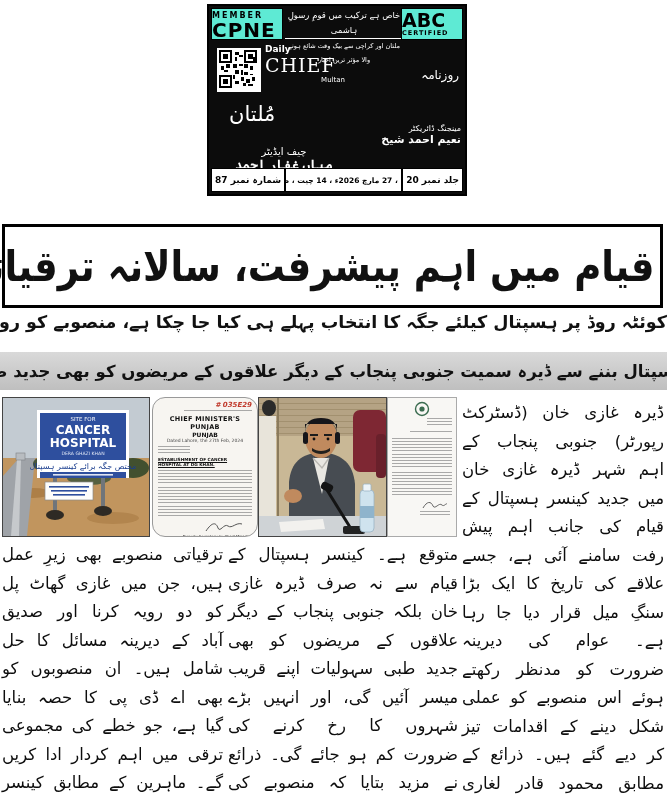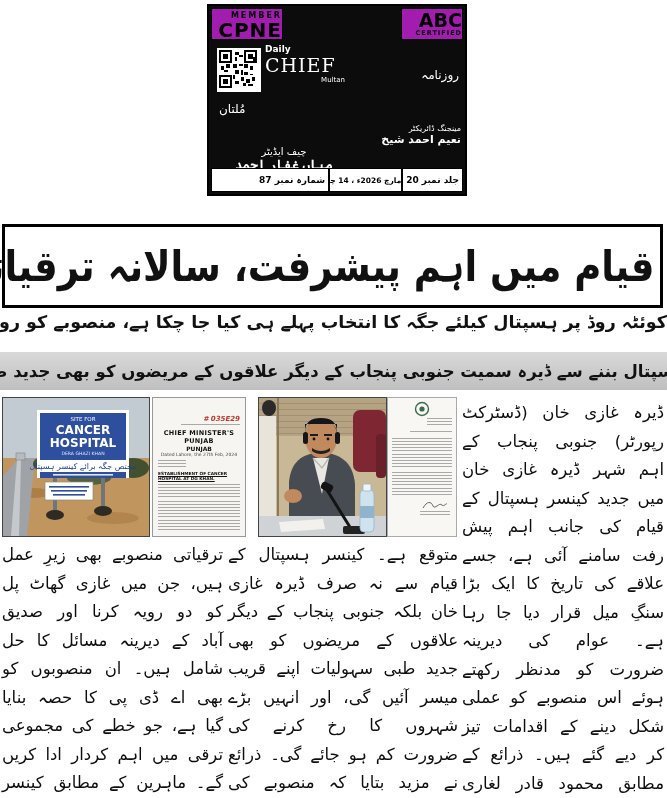--- a/index.html
+++ b/index.html
@@ -2,62 +2,62 @@
 <html lang="ur"><head>
 <meta charset="utf-8">
 <style>
   html,body{margin:0;padding:0;background:#e9e9e9;}
   #page{position:relative;width:667px;height:798px;background:#ffffff;overflow:hidden;
         font-family:"DejaVu Sans",sans-serif;color:#111;}
   .urdu{direction:rtl;unicode-bidi:isolate;}
   
   #masthead{position:absolute;left:207px;top:4px;width:260px;height:192px;background:#0c0c0c;
             border:2px solid #000;box-sizing:border-box;}
-  .badge{position:absolute;background:#a21caf;color:#000;text-align:right;line-height:1;box-sizing:border-box;border:1px solid #000;}
+  .badge{position:absolute;background:#5eead4;color:#000;text-align:left;line-height:1;box-sizing:border-box;border:1px solid #000;}
   #member-badge{left:2px;top:2px;width:72px;height:32px;padding-top:3px;}
   #member-badge .s1{font-size:8px;font-weight:bold;letter-spacing:2px;}
   #member-badge .s2{font-size:20px;font-weight:bold;letter-spacing:1px;}
   #abc-badge{right:2px;top:2px;width:62px;height:32px;padding-top:2px;}
   #abc-badge .s1{font-size:19px;font-weight:bold;}
   #abc-badge .s2{font-size:6.5px;font-weight:bold;letter-spacing:1px;}
   #taglines{position:absolute;left:76px;top:2px;width:118px;height:32px;color:#fff;text-align:center;}
   #taglines .t1{font-size:8.5px;line-height:15px;border-bottom:1px solid #fff;}
   #taglines .t2{font-size:6.5px;line-height:14px;}
   #qr{position:absolute;left:8px;top:42px;width:44px;height:44px;background:#fff;padding:2px;box-sizing:border-box;}
   #brand-en{position:absolute;left:56px;top:38px;color:#fff;width:80px;}
   #brand-en .d{font-size:9px;font-weight:bold;}
   #brand-en .q{font-size:19px;font-family:"DejaVu Serif",serif;letter-spacing:1px;}
   #brand-en .m{font-size:7px;text-align:right;}
-  #city-urdu{position:absolute;left:10px;top:96px;color:#fff;font-size:12px;}
+  #city-urdu{position:absolute;left:20px;top:96px;color:#fff;font-size:21px;}
   #chief-ed{position:absolute;left:26px;top:140px;color:#fff;text-align:center;}
   #chief-ed .t{font-size:10px;}
   #chief-ed .n{font-size:13px;font-weight:bold;font-family:Liberation Serif, serif;}
   #big-name{position:absolute;left:96px;top:8px;width:120px;height:156px;color:#fff;
             font-size:118px;line-height:150px;text-align:center;font-weight:bold;}
   #rozanama{position:absolute;right:6px;top:62px;color:#fff;font-size:12px;}
   #md-block{position:absolute;right:4px;top:118px;color:#fff;}
   #md-block .t{font-size:8px;}
   #md-block .n{font-size:11px;font-weight:bold;}
   #date-bar{position:absolute;left:2px;right:2px;bottom:2px;height:24px;background:#fff;color:#000;
             display:flex;flex-direction:row;direction:rtl;border:1px solid #000;box-sizing:border-box;}
   #date-bar .cell{border-left:2px solid #000;display:flex;align-items:center;justify-content:center;
                   font-size:9px;font-weight:bold;white-space:nowrap;padding:0 3px;box-sizing:border-box;}
-  #date-bar .cell:last-child{border-left:none;margin-left:44px;}
+  #date-bar .cell:last-child{border-left:none;}
   #date-bar .mid{flex:1;font-size:7.5px;overflow:hidden;}
   
   #headline-box{position:absolute;left:2px;top:224px;width:661px;height:84px;border:3px solid #000;
                 box-sizing:border-box;display:flex;align-items:center;justify-content:center;}
   #headline-box .h{font-size:37px;font-weight:bold;white-space:nowrap;transform:scaleY(1.15);}
   #sub1{position:absolute;left:0;top:312px;width:667px;text-align:center;font-size:17.5px;font-weight:bold;white-space:nowrap;}
   #sub2{position:absolute;left:0;top:352px;width:667px;height:38px;background:linear-gradient(#d9d9d9,#bfbfbf);
         display:flex;align-items:center;justify-content:center;font-size:16.5px;font-weight:bold;white-space:nowrap;}
   
   .ph{position:absolute;top:397px;height:140px;border:1px solid #444;box-sizing:border-box;overflow:hidden;background:#86efac;}
   #photo-sign{left:2px;width:148px;}
-  #letter1{left:152px;width:94px;background:#f7f5f1;border-color:#999;padding:17px 5px;}
+  #letter1{left:152px;width:106px;background:#f7f5f1;border-color:#999;padding:3px 5px;border-radius:13px;}
   #photo-man{left:258px;width:129px;}
   #letter2{left:387px;width:70px;background:#f8f7f4;border-color:#aaa;padding:3px 4px;}
   .linep{background:repeating-linear-gradient(to bottom,#8f8f8f 0 1px,transparent 1px 3px);opacity:.75;}
   #letter1 .stamp{color:#c0392b;font-size:7px;font-weight:bold;text-align:right;font-style:italic;}
   #letter1 .office{text-align:center;font-size:6.5px;font-weight:bold;letter-spacing:.3px;}
   #letter1 .office2{text-align:center;font-size:6px;font-weight:bold;}
   #letter1 .dated{text-align:center;font-size:4.5px;color:#444;}
   #letter1 .subject{font-size:4.3px;font-weight:bold;text-decoration:underline;margin-top:3px;}
   #letter1 .signoff{font-size:4px;text-align:right;color:#333;}
   
@@ -68,20 +68,24 @@
 </style>
 </head>
 <body>
 
 <div id="page">
 
   <div id="masthead">
     <div class="badge" id="member-badge">
       <div class="s1">MEMBER</div>
       <div class="s2">CPNE</div>
+    </div>
+    <div id="taglines" class="urdu">
+      <div class="t1">خاص ہے ترکیب میں قومِ رسولِ ہاشمی</div>
+      <div class="t2">ملتان اور کراچی سے بیک وقت شائع ہونے والا مؤثر ترین اخبار</div>
     </div>
     <div class="badge" id="abc-badge">
       <div class="s1">ABC</div>
       <div class="s2">CERTIFIED</div>
     </div>
 
     <div id="qr">
       <svg width="38" height="38" viewBox="0 0 21 21" shape-rendering="crispEdges">
         <rect width="21" height="21" fill="#fff"></rect>
         <path fill="#000" d="M0 0h7v7H0zM14 0h7v7h-7zM0 14h7v7H0z"></path>

